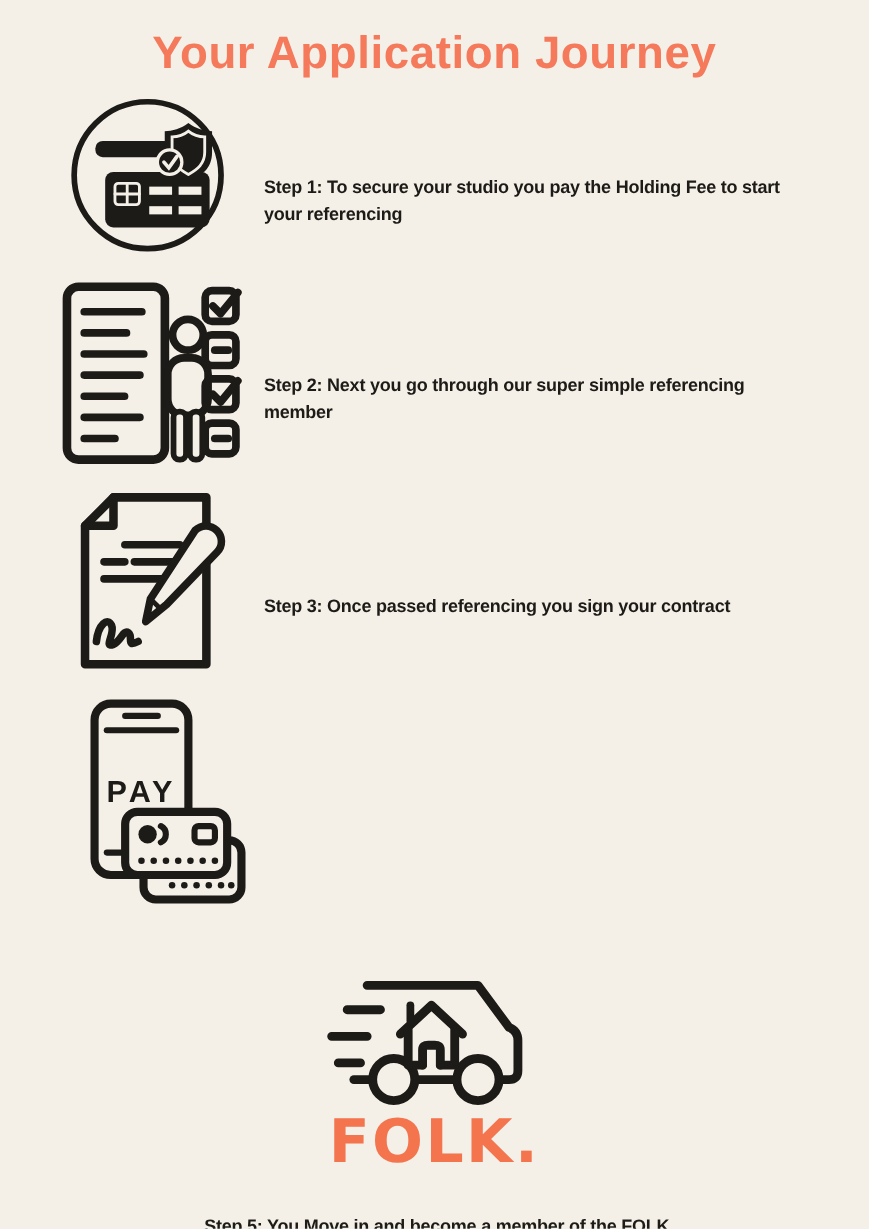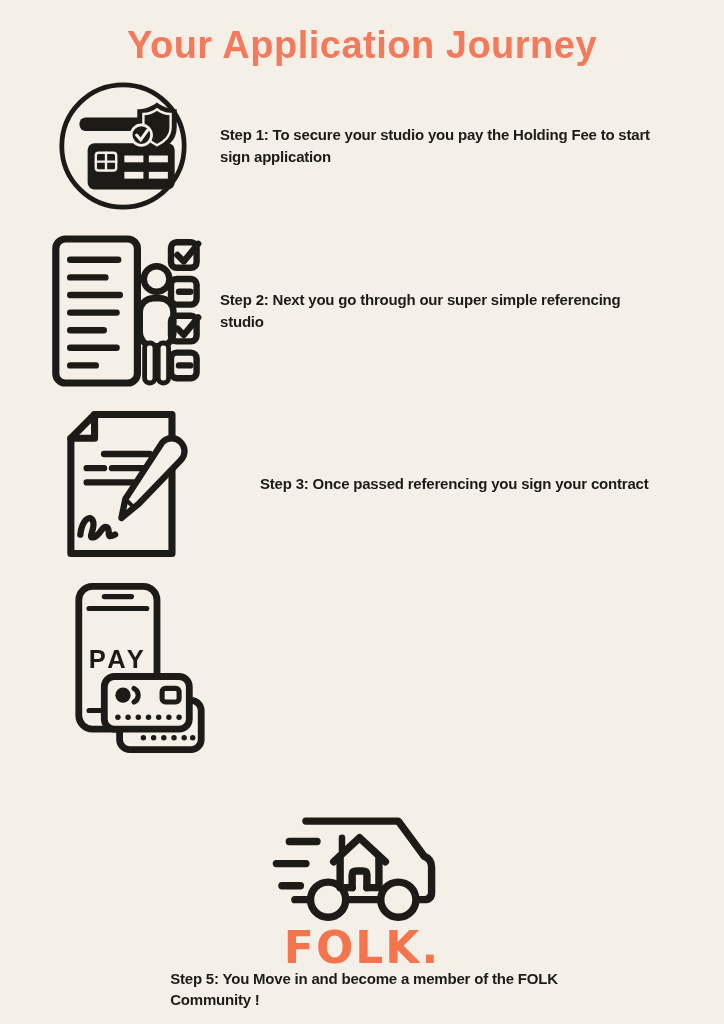--- a/index.html
+++ b/index.html
@@ -25,46 +25,47 @@
     font-size: 38px;
     line-height: 1.15;
     font-weight: bold;
     letter-spacing: 0.5px;
     color: var(--accent);
   }
   .steps { padding: 0 18px 0 26px; }
   .step { display: flex; align-items: center; }
   .step-1 { height: 136px; margin-top: 10px; }
   .step-2 { height: 162px; margin-top: 16px; }
-  .step-3 { height: 160px; margin-top: 12px; gap: 40px; }
+  .step-3 { height: 160px; margin-top: 12px; }
   .step-4 { height: 188px; margin-top: 10px; }
   .step-5 { height: 136px; margin-top: 12px; flex-direction: column; }
   .icon-box {
     flex: 0 0 194px;
     width: 194px;
     display: flex;
     align-items: center;
     justify-content: center;
   }
   .step-icon { color: var(--ink); display: block; }
   .step-text {
     flex: 1;
     font-size: 15px;
     font-weight: bold;
     line-height: 1.42;
     letter-spacing: -0.2px;
     color: var(--ink);
     padding-right: 4px;
+    margin-top: 44px;
   }
   .logo {
     margin-top: 14px;
     text-align: center;
     font-family: "DejaVu Sans", sans-serif;
     font-weight: 900;
-    font-size: 44px;
+    font-size: 50px;
     line-height: 1.1;
     letter-spacing: 2px;
     color: var(--logo);
   }
   svg .ln { stroke: currentColor; stroke-linecap: round; stroke-linejoin: round; fill: none; }
   svg .fl { fill: currentColor; stroke: none; }
   svg .bgfl { fill: var(--background); stroke: currentColor; stroke-linejoin: round; }
   svg .cream { stroke: var(--background); fill: none; stroke-linecap: round; }
   svg .creamfl { fill: var(--background); stroke: none; }
 </style>
@@ -90,21 +91,21 @@
           <rect class="creamfl" x="102" y="138" width="28" height="10"></rect>
           <rect class="creamfl" x="138" y="138" width="28" height="10"></rect>
           <path class="fl" d="M150,36 C159,43 170,46 179,46 L179,72 C179,92 166,101 150,108 C134,101 121,92 121,72 L121,46 C130,46 141,43 150,36 Z"></path>
           <path class="cream" d="M150,46 C156,51 164,53 170,53 L170,72 C170,86 161,93 150,99 C139,93 130,86 130,72 L130,53 C136,53 144,51 150,46 Z" stroke-width="3.5"></path>
           <circle cx="127" cy="84" r="15" fill="currentColor" stroke="var(--background)" stroke-width="4"></circle>
           <polyline class="cream" points="120,84 126,91 136,77" stroke-width="4.5"></polyline>
         </svg>
       </div>
       <div class="step-text">
         <div>Step 1: To secure your studio you pay the Holding Fee to start</div>
-        <div>sign application</div>
+        <div>your referencing</div>
       </div>
     </div>
 
     <div class="step step-2">
       <div class="icon-box">
         <svg class="step-icon" width="162" height="160" viewBox="0 0 200 200">
           <rect class="ln" x="16" y="10" width="102" height="180" rx="12" stroke-width="9"></rect>
           <path class="ln" d="M34,36 H94 M34,58 H78 M34,80 H96 M34,102 H92 M34,124 H76 M34,146 H92 M34,168 H66" stroke-width="8"></path>
           <circle class="bgfl" cx="142" cy="60" r="16" stroke-width="8"></circle>
           <rect class="bgfl" x="121" y="84" width="42" height="60" rx="17" stroke-width="8"></rect>
@@ -115,21 +116,21 @@
           <rect class="ln" x="160" y="60" width="32" height="32" rx="7" stroke-width="8"></rect>
           <path class="ln" d="M170,76 H184" stroke-width="8"></path>
           <rect class="ln" x="160" y="106" width="32" height="32" rx="7" stroke-width="8"></rect>
           <polyline class="ln" points="168,122 176,130 194,108" stroke-width="8"></polyline>
           <rect class="ln" x="160" y="152" width="32" height="32" rx="7" stroke-width="8"></rect>
           <path class="ln" d="M170,168 H184" stroke-width="8"></path>
         </svg>
       </div>
       <div class="step-text">
         <div>Step 2: Next you go through our super simple referencing</div>
-        <div>studio</div>
+        <div>member</div>
       </div>
     </div>
 
     <div class="step step-3">
       <div class="icon-box">
         <svg class="step-icon" width="158" height="158" viewBox="0 0 200 200">
           <path class="ln" d="M64,12 H162 V188 H34 V42 Z" stroke-width="9"></path>
           <path class="ln" d="M64,12 V42 H34" stroke-width="9"></path>
           <path class="ln" d="M76,62 H134 M54,80 H76 M86,80 H138 M54,98 H124" stroke-width="8"></path>
           <path class="ln" d="M46,164 C48,146 58,138 62,147 C66,156 53,171 64,167 C72,164 74,151 80,155 C85,159 77,171 90,164" stroke-width="8"></path>

